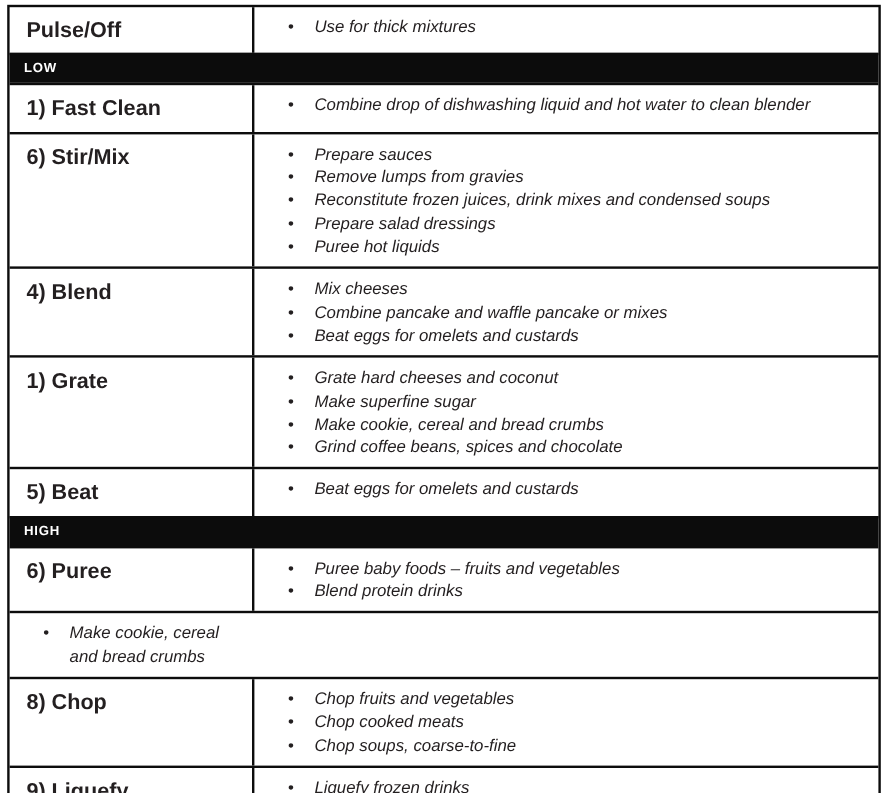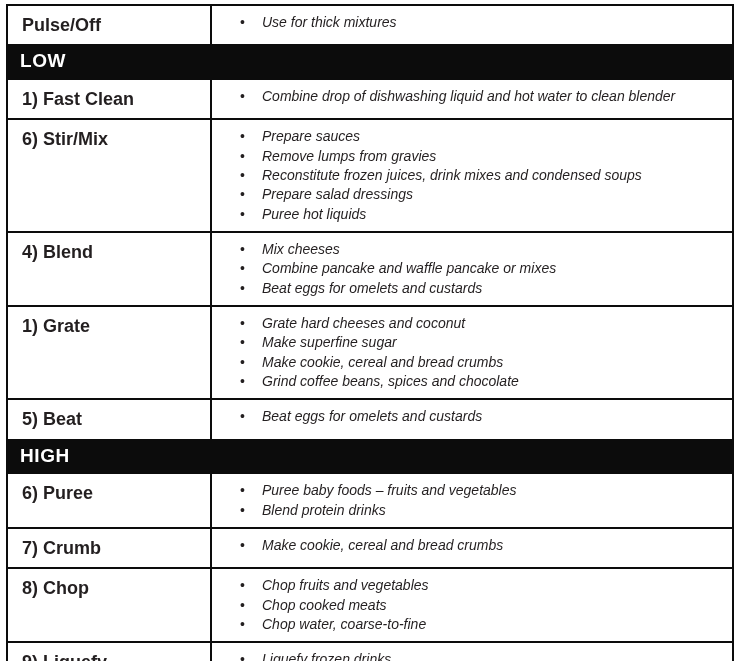--- a/index.html
+++ b/index.html
@@ -34,21 +34,21 @@
     padding: 7px 12px 7px 28px;
     font-size: 14px;
   }
   .bullet { display: flex; line-height: 1.38; }
   .dot { flex: 0 0 22px; width: 22px; }
   .btext { flex: 1 1 auto; font-style: italic; }
   .row.section {
     background: var(--band-bg, #0c0c0c);
     color: var(--band-text, #ffffff);
     font-weight: bold;
-    font-size: 19px;
+    font-size: 11px;
     letter-spacing: 0.6px;
     padding: 5px 12px 6px 12px;
     line-height: 1.1;
   }
 </style>
 </head>
 <body>
 
 <div class="speed-table" id="speed-table">
     <div class="row item">
@@ -164,23 +164,20 @@
           <span class="dot">•</span>
           <span class="btext">Puree baby foods – fruits and vegetables</span>
         </div>
         <div class="bullet">
           <span class="dot">•</span>
           <span class="btext">Blend protein drinks</span>
         </div>
       </div>
     </div>
     <div class="row item">
-      <div class="label-cell">
-        <div class="label-line">7) Crumb</div>
-      </div>
       <div class="bullets-cell">
         <div class="bullet">
           <span class="dot">•</span>
           <span class="btext">Make cookie, cereal and bread crumbs</span>
         </div>
       </div>
     </div>
     <div class="row item">
       <div class="label-cell">
         <div class="label-line">8) Chop</div>
@@ -189,21 +186,21 @@
         <div class="bullet">
           <span class="dot">•</span>
           <span class="btext">Chop fruits and vegetables</span>
         </div>
         <div class="bullet">
           <span class="dot">•</span>
           <span class="btext">Chop cooked meats</span>
         </div>
         <div class="bullet">
           <span class="dot">•</span>
-          <span class="btext">Chop water, coarse-to-fine</span>
+          <span class="btext">Chop soups, coarse-to-fine</span>
         </div>
       </div>
     </div>
     <div class="row item">
       <div class="label-cell">
         <div class="label-line">9) Liquefy</div>
       </div>
       <div class="bullets-cell">
         <div class="bullet">
           <span class="dot">•</span>

